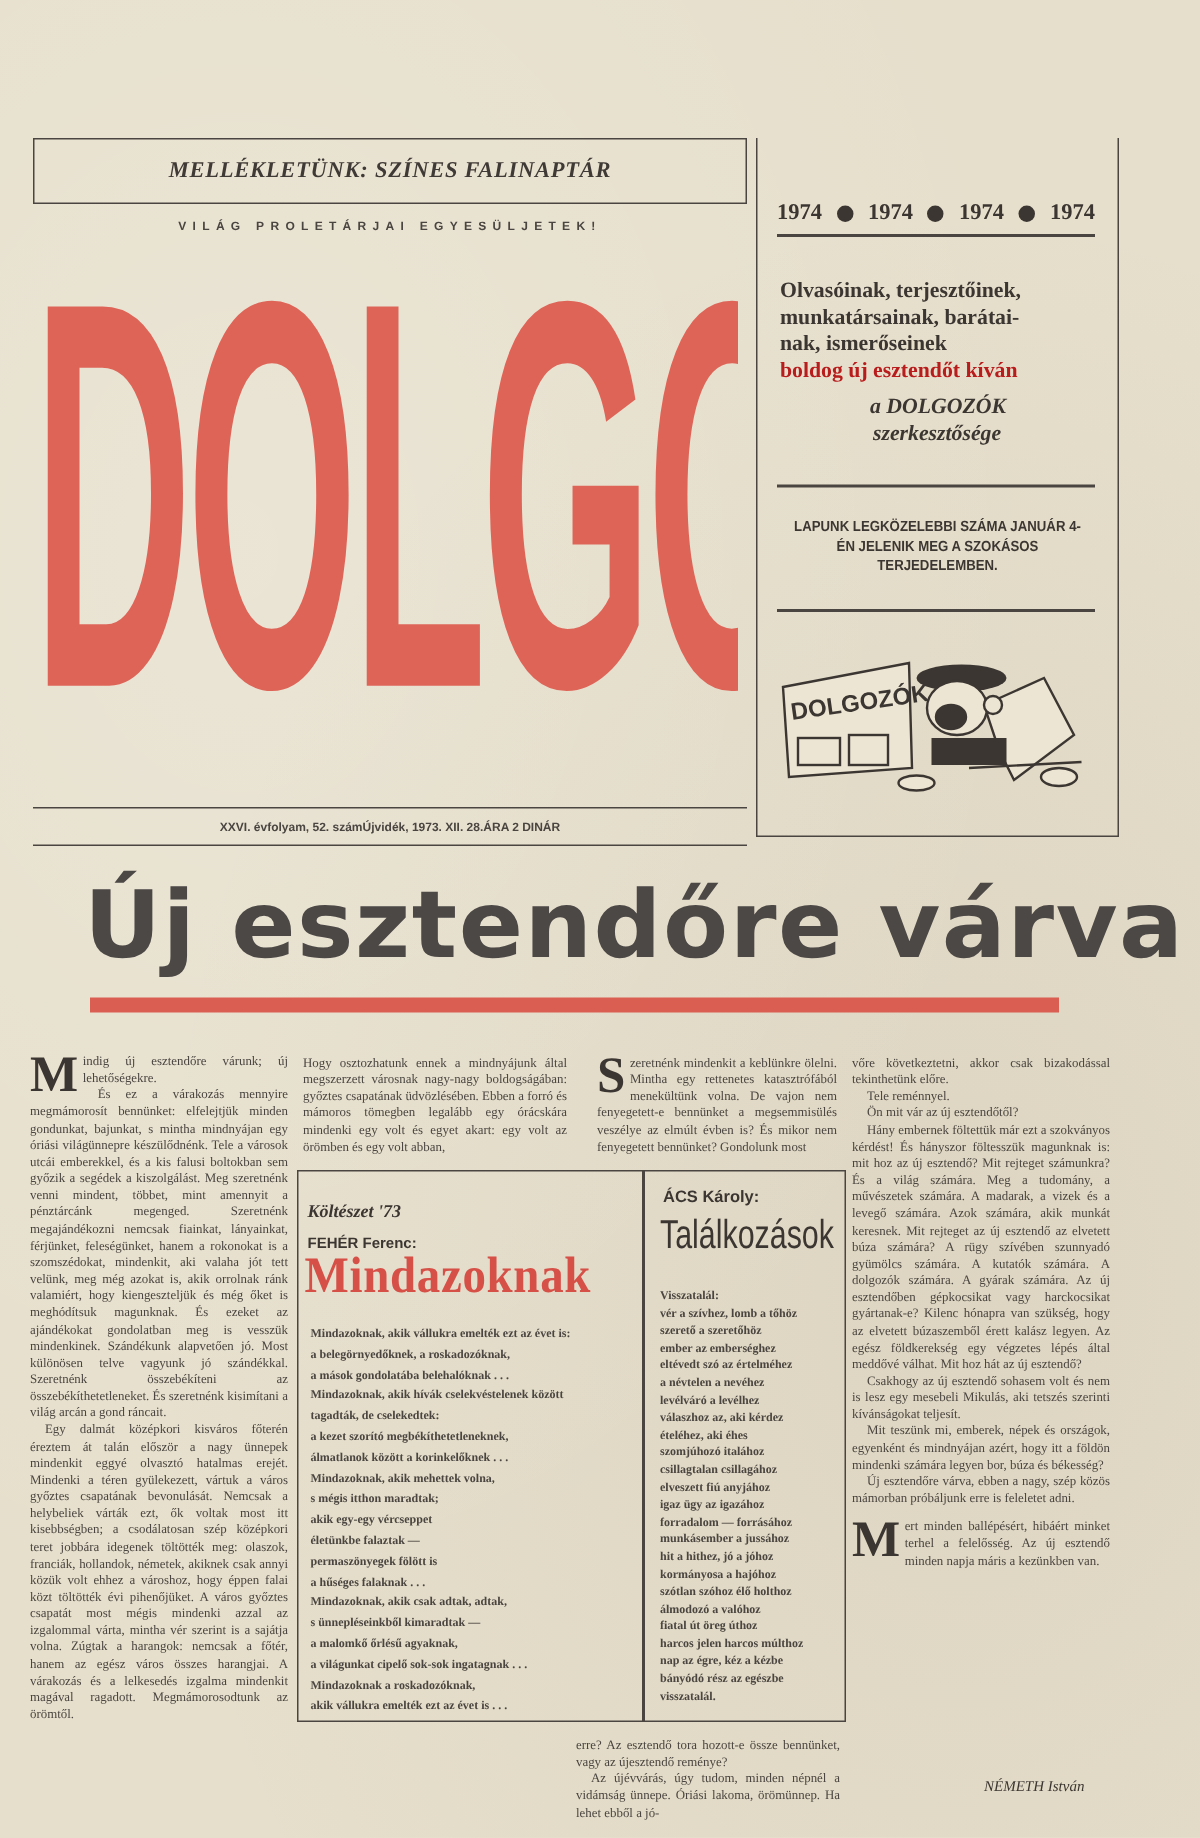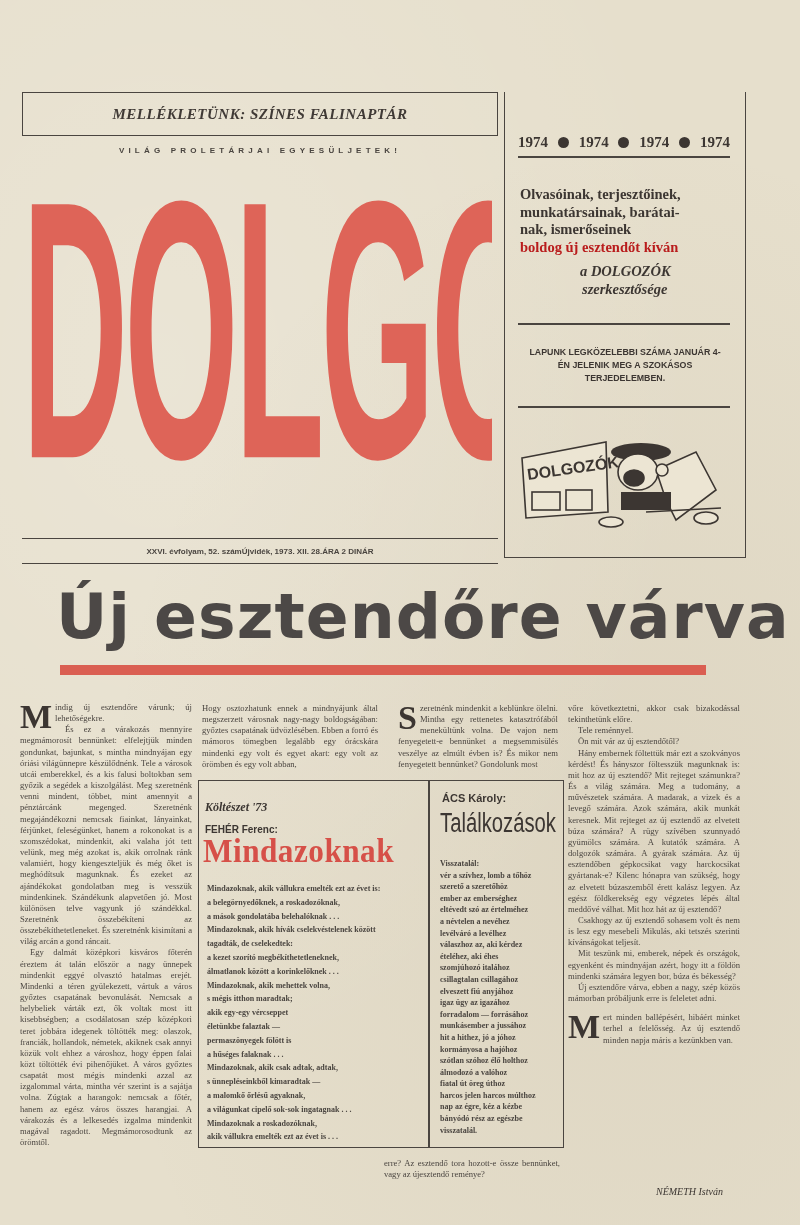--- a/index.html
+++ b/index.html
@@ -192,20 +192,21 @@
   <div>nap az égre, kéz a kézbe</div>
   <div>bányódó rész az egészbe</div>
   <div>visszatalál.</div>
 </div>
 
 <div class="col" style="left:202px;top:1158px;width:176px;">
 </div>
 
 <div class="col" style="left:384px;top:1158px;width:176px;">
   <p class="first">erre? Az esztendő tora hozott-e össze bennünket, vagy az újesztendő reménye?</p>
+  <p>Az újévvárás, úgy tudom, minden népnél a vidámság ünnepe. Óriási lakoma, örömünnep. Ha lehet ebből a jó-</p>
 </div>
 
 <div class="col" style="left:568px;top:703px;width:172px;">
   <p class="first">vőre következtetni, akkor csak bizakodással tekinthetünk előre.</p>
   <p>Tele reménnyel.</p>
   <p>Ön mit vár az új esztendőtől?</p>
   <p>Hány embernek föltettük már ezt a szokványos kérdést! És hányszor föltesszük magunknak is: mit hoz az új esztendő? Mit rejteget számunkra? És a világ számára. Meg a tudomány, a művészetek számára. A madarak, a vizek és a levegő számára. Azok számára, akik munkát keresnek. Mit rejteget az új esztendő az elvetett búza számára? A rügy szívében szunnyadó gyümölcs számára. A kutatók számára. A dolgozók számára. A gyárak számára. Az új esztendőben gépkocsikat vagy harckocsikat gyártanak-e? Kilenc hónapra van szükség, hogy az elvetett búzaszemből érett kalász legyen. Az egész földkerekség egy végzetes lépés által meddővé válhat. Mit hoz hát az új esztendő?</p>
   <p>Csakhogy az új esztendő sohasem volt és nem is lesz egy mesebeli Mikulás, aki tetszés szerinti kívánságokat teljesít.</p>
   <p>Mit teszünk mi, emberek, népek és országok, egyenként és mindnyájan azért, hogy itt a földön mindenki számára legyen bor, búza és békesség?</p>
   <p>Új esztendőre várva, ebben a nagy, szép közös mámorban próbáljunk erre is feleletet adni.</p>

